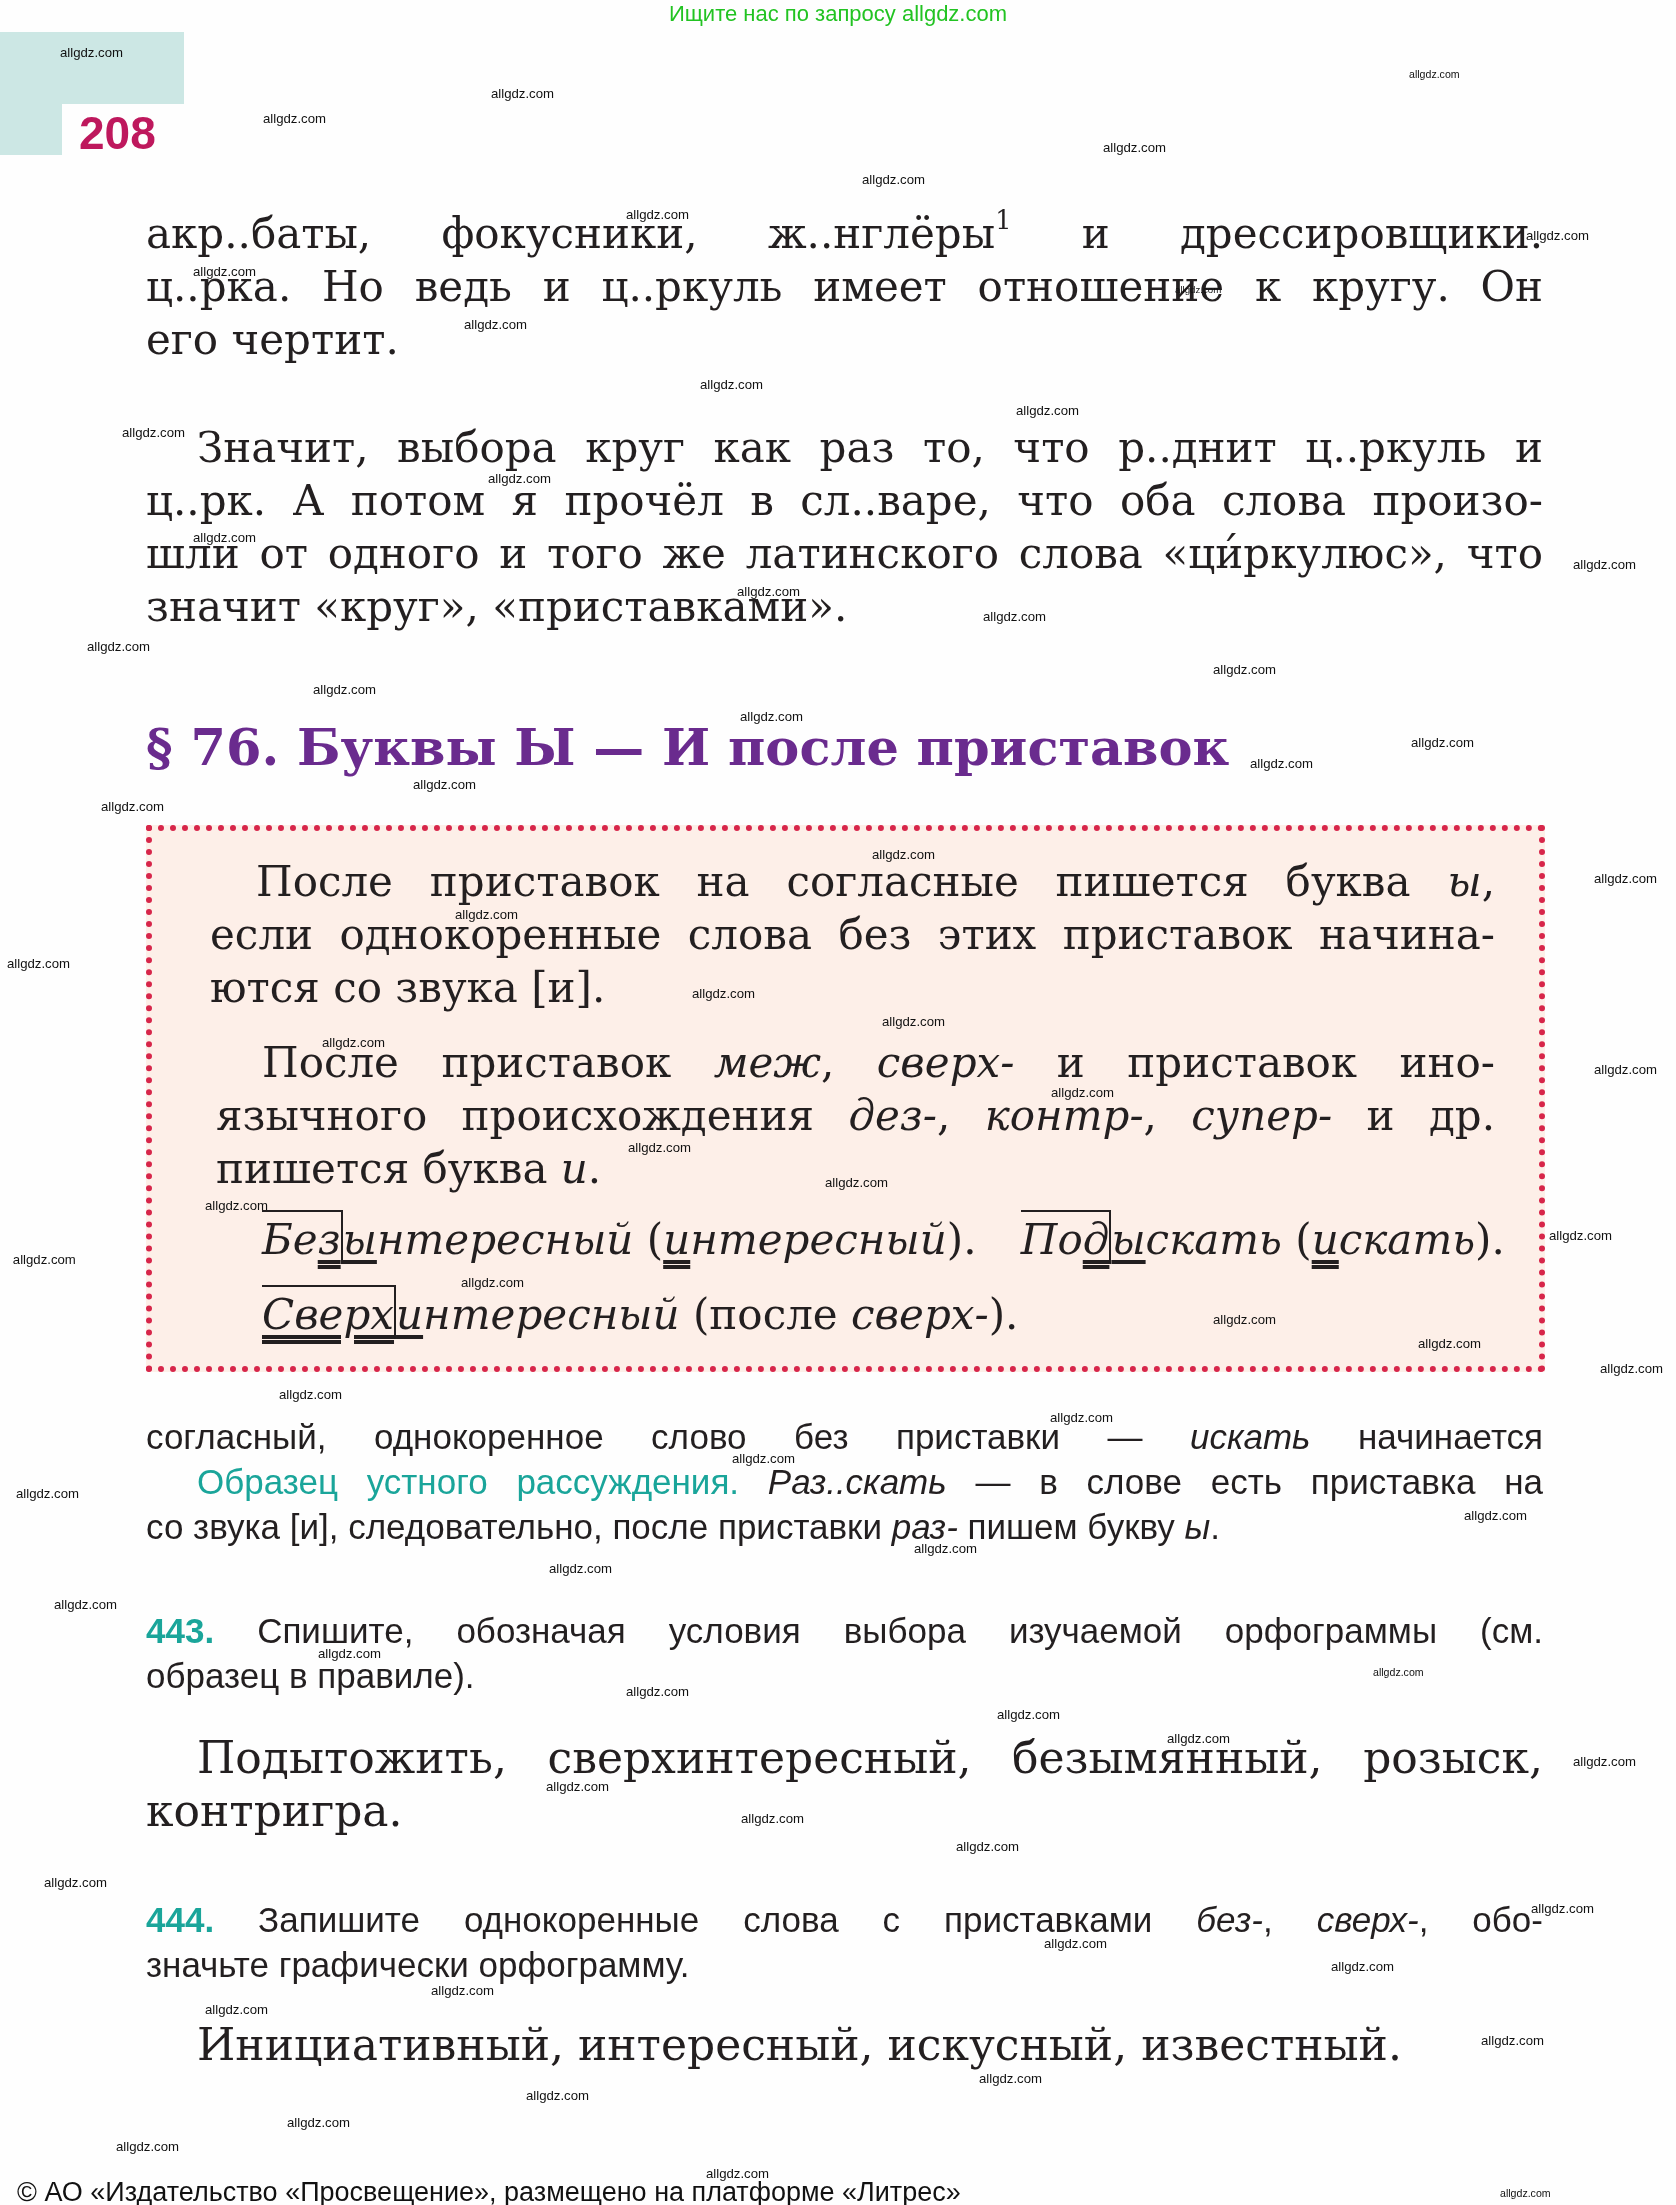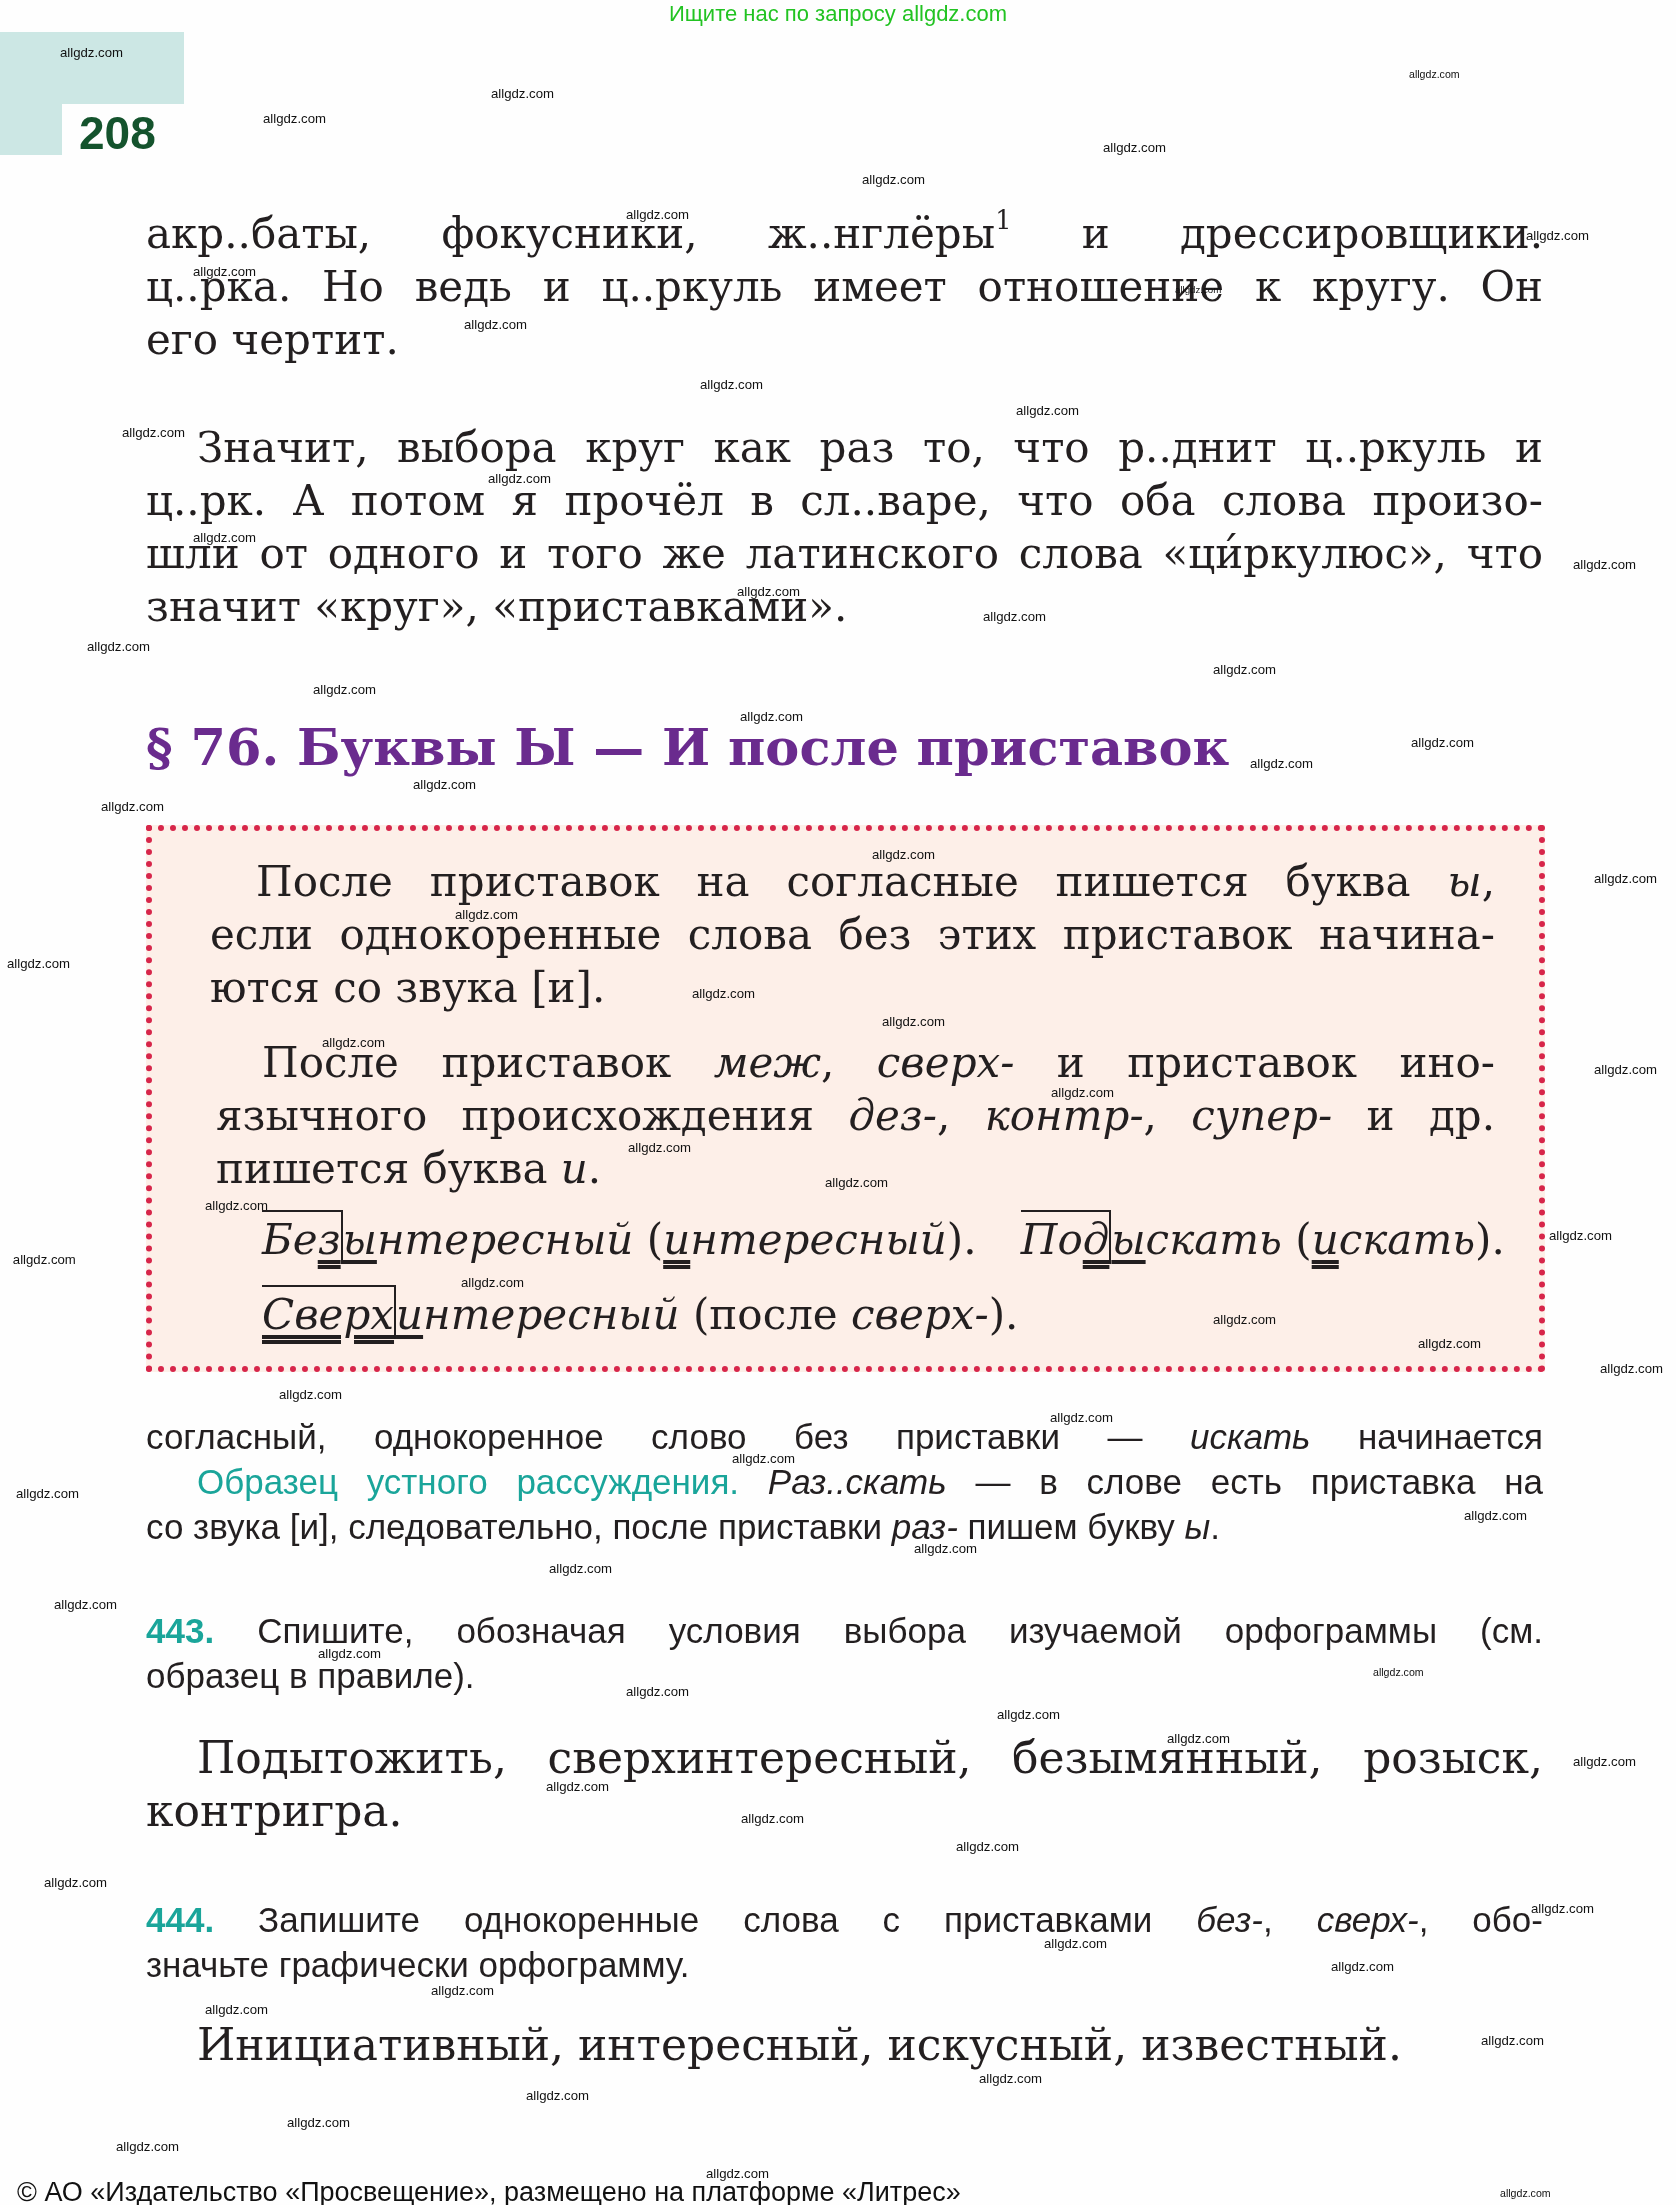--- a/index.html
+++ b/index.html
@@ -3,21 +3,21 @@
 <meta charset="utf-8">
 <style>
   html,body{margin:0;padding:0;}
   body{width:1676px;height:2256px;position:relative;background:#fefefe;overflow:hidden;
        font-family:"DejaVu Serif","Liberation Serif",serif;color:#231f20;}
   .abs{position:absolute;}
   .top-banner{left:0;top:0;width:1676px;text-align:center;top:0.9px;font-family:"Liberation Sans",sans-serif;
        font-size:22px;color:#22c322;}
   .pg-box{left:0;top:32px;width:184px;height:123px;background:#cce7e4;}
   .pg-cut{left:62px;top:104px;width:123px;height:62px;background:#fefefe;}
-  .pg-num{left:79px;top:106px;font-family:"Liberation Sans",sans-serif;font-weight:bold;font-size:46px;color:#14532d;}
+  .pg-num{left:79px;top:106px;font-family:"Liberation Sans",sans-serif;font-weight:bold;font-size:46px;color:#be185d;}
   .para{left:146px;width:1397px;font-size:42px;line-height:53px;text-align:justify;}
   .para .line{display:block;text-align-last:justify;white-space:nowrap;}
   .para .line.last{text-align-last:left;}
   .indent{padding-left:51px;}
   sup{font-size:25.6px;line-height:0;position:relative;top:-4.4px;}
   .heading{left:146px;top:717px;font-size:51px;font-weight:bold;color:#6a2b8e;white-space:nowrap;}
   .rule-box{left:146px;top:825px;width:1399px;height:547px;background:#fdefe8;box-sizing:border-box;
        border:6.2px dotted #d7264a;}
   .rule-text{position:absolute;font-size:42px;line-height:53px;white-space:nowrap;}
   .it{font-style:italic;}

